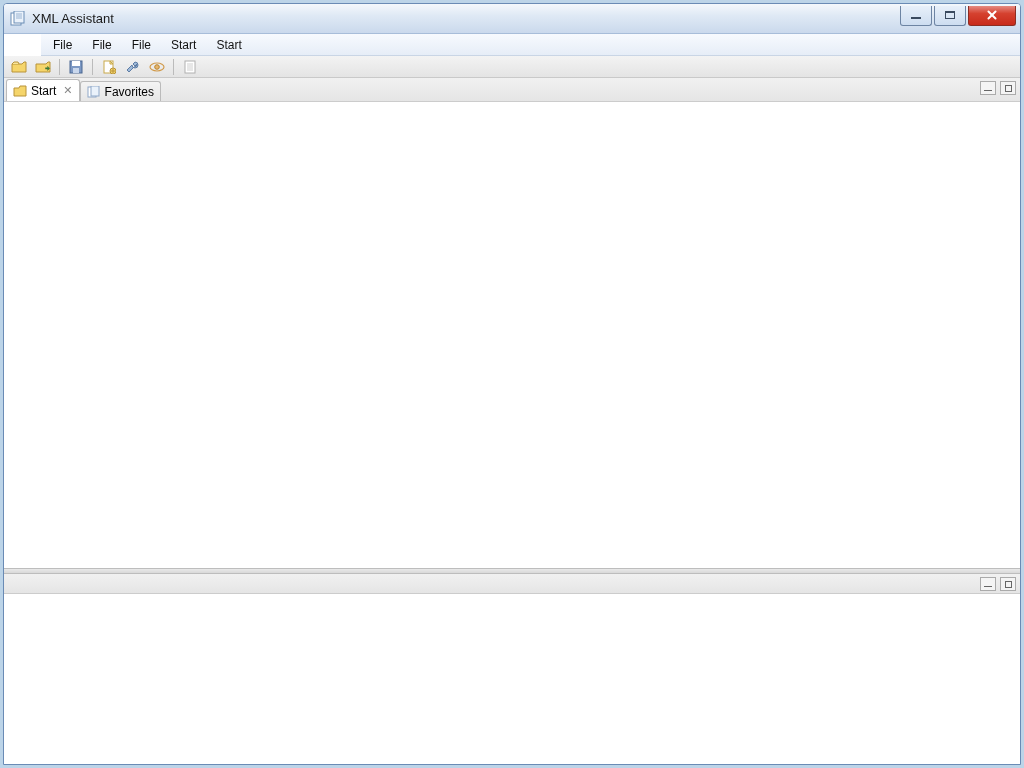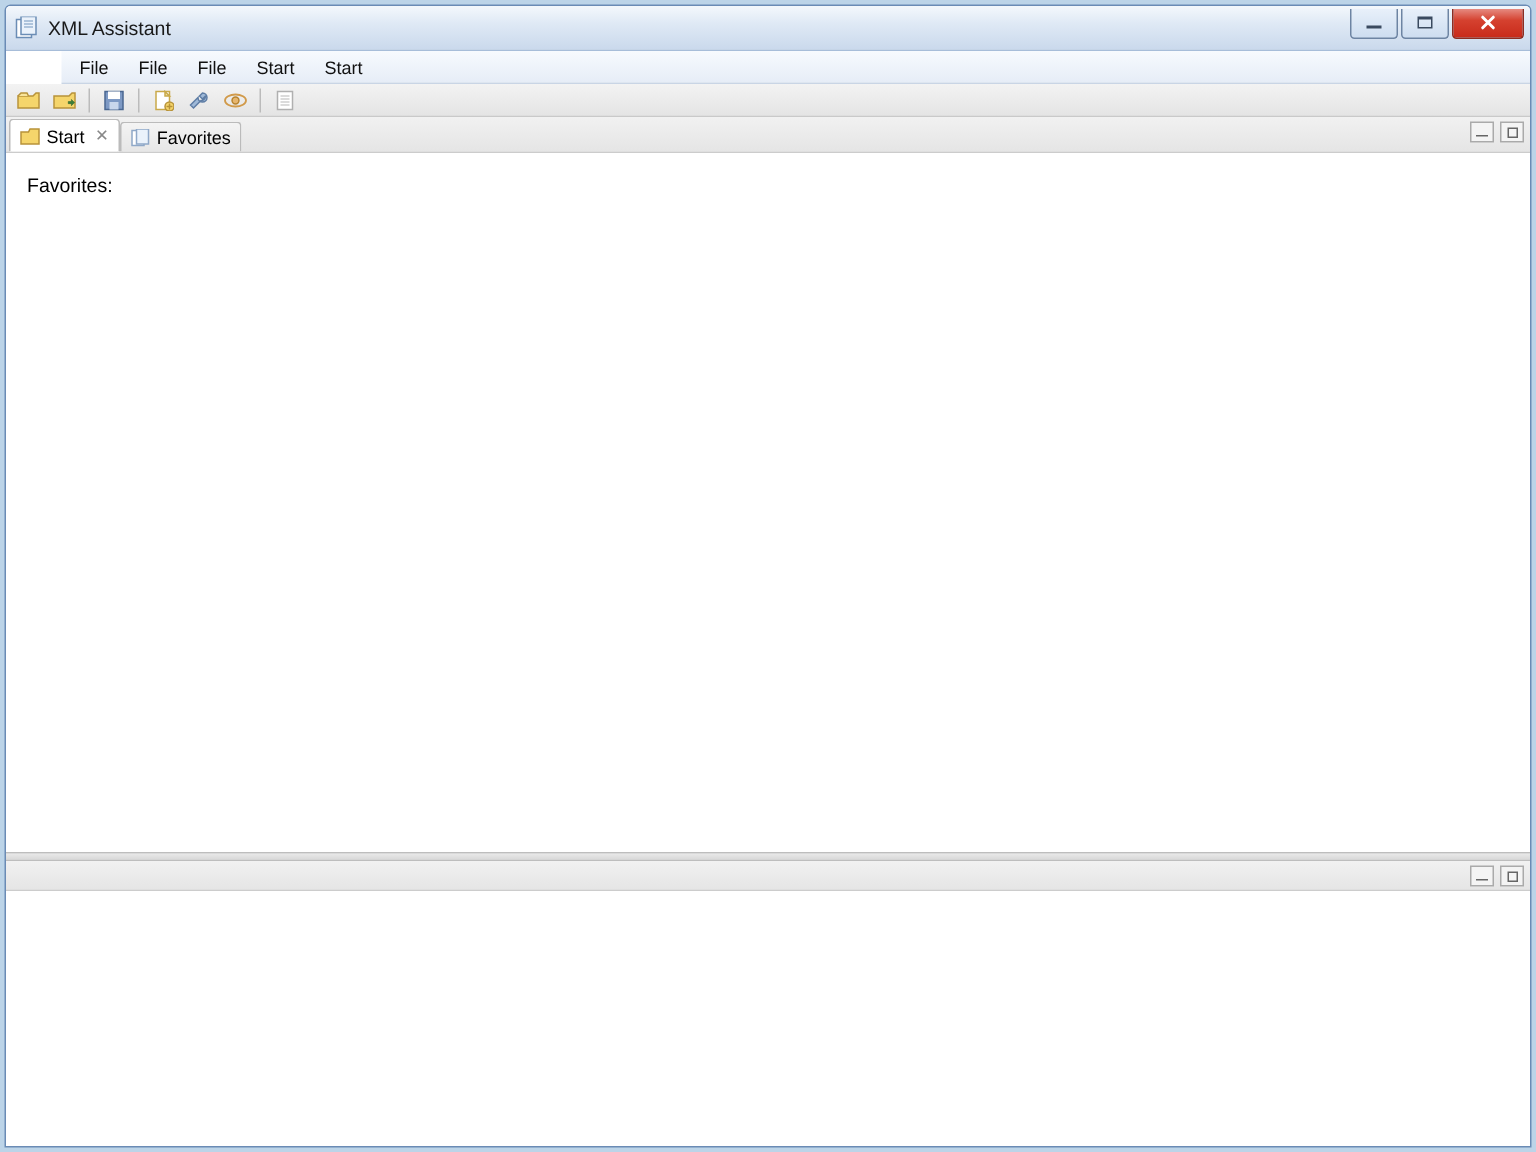--- a/index.html
+++ b/index.html
@@ -307,23 +307,20 @@
       <div class="mini-btn">
           <div style="width:8px;height:1px;background:#666;margin-top:5px;"></div>
         </div>
       <div class="mini-btn">
           <div style="width:7px;height:7px;border:1px solid #666;"></div>
         </div>
     </div>
   </div>
 
   <div class="main">
-    <div class="pane">
-      <h4>Favorites:</h4>
-    </div>
   </div>
 
   <div class="hsplitter"></div>
 
   <div class="bottom-panel">
     <div class="bottom-tabbar">
       <div class="tabbar-right">
         <div class="mini-btn">
             <div style="width:8px;height:1px;background:#666;margin-top:5px;"></div>
           </div>

